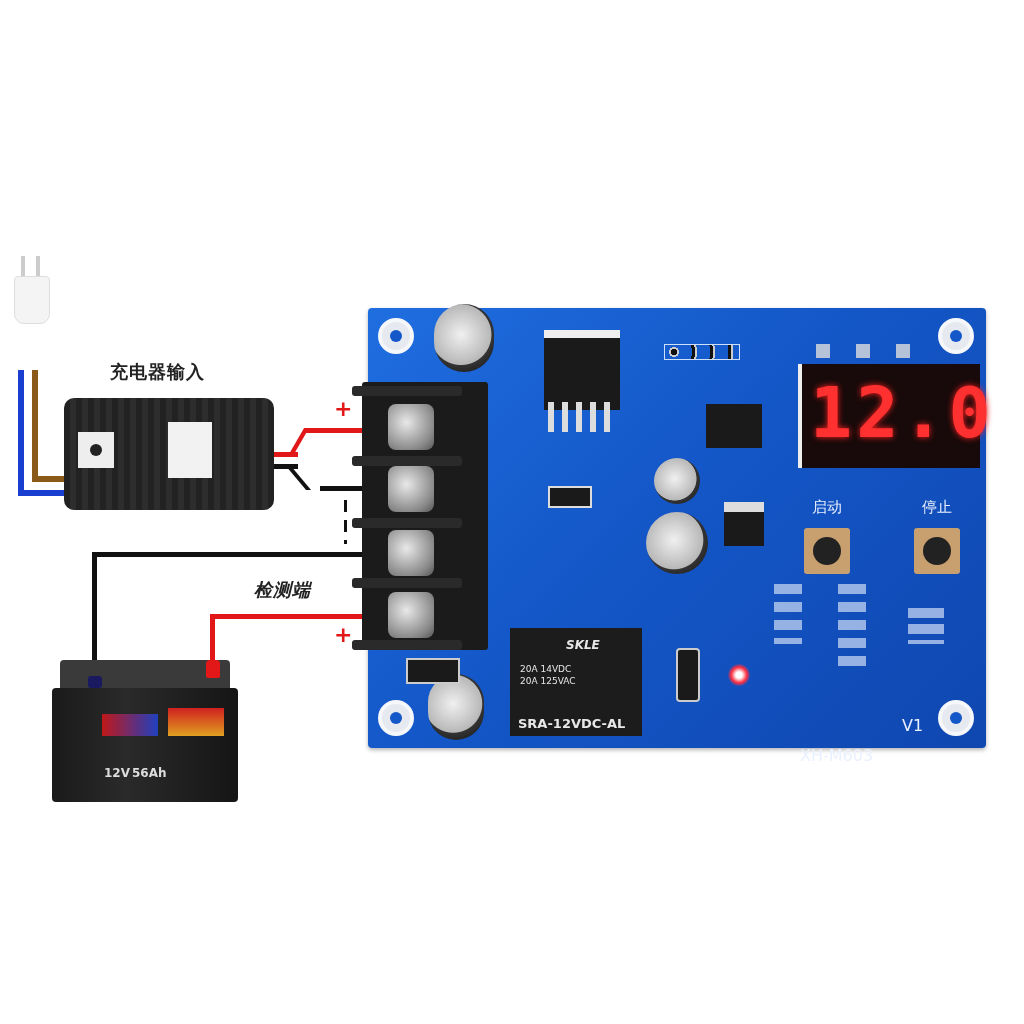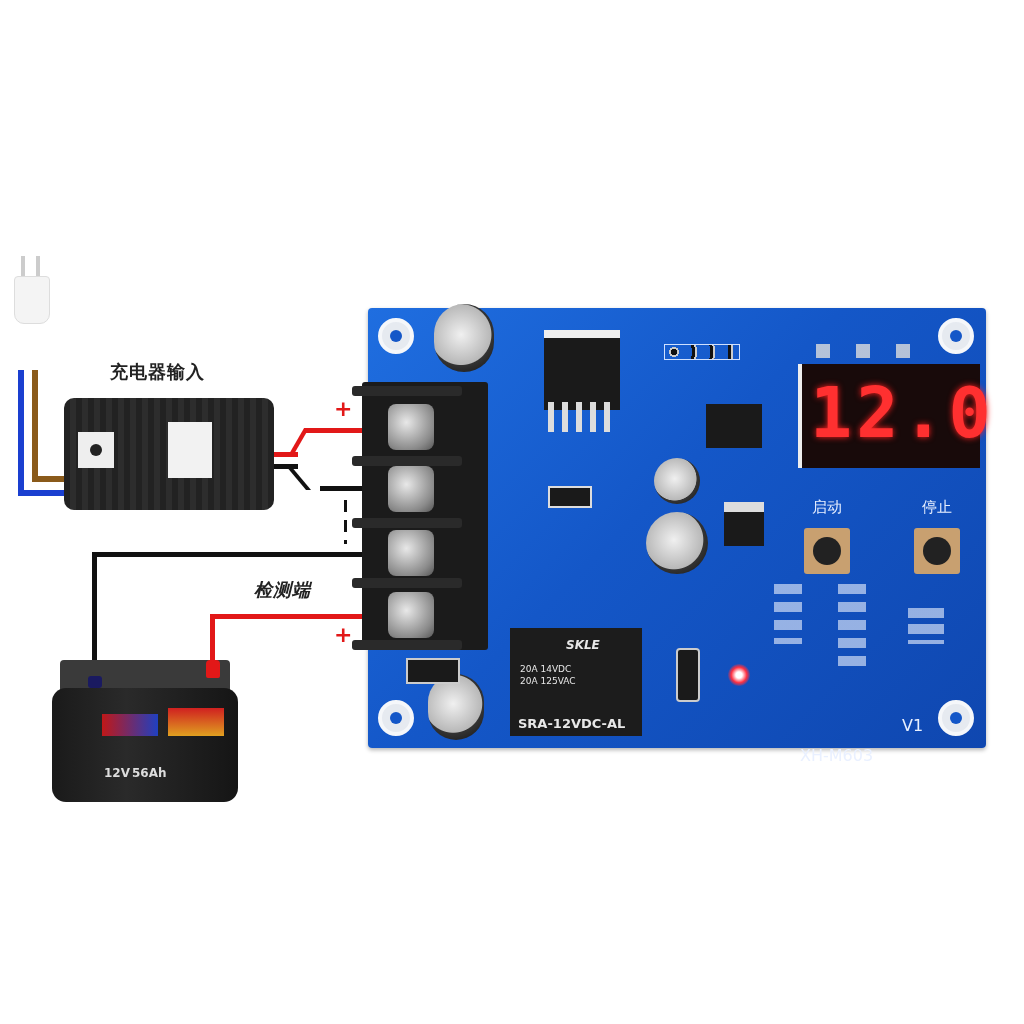--- a/index.html
+++ b/index.html
@@ -61,21 +61,21 @@
 <div class="abs wire-blk" style="left:92px;top:552px;width:303px;height:5px;"></div>
 <div class="abs wire-blk" style="left:92px;top:552px;width:5px;height:118px;"></div>
 <div class="abs wire-red" style="left:210px;top:614px;width:185px;height:5px;"></div>
 <div class="abs wire-red" style="left:210px;top:614px;width:5px;height:50px;"></div>
 <div class="abs" style="left:334px;top:622px;color:#e21818;font-size:22px;font-weight:bold;">+</div>
 
 <div class="abs" style="left:52px;top:660px;width:186px;height:142px;">
   <div class="abs" style="left:8px;top:0;width:170px;height:30px;background:#3a3a3a;border-radius:4px 4px 0 0;"></div>
   <div class="abs" style="left:36px;top:16px;width:14px;height:12px;background:#1a1a60;border-radius:3px;"></div>
   <div class="abs" style="left:154px;top:0;width:14px;height:18px;background:#e21818;border-radius:4px 4px 2px 2px;"></div>
-  <div class="abs" style="left:0;top:28px;width:186px;height:114px;background:linear-gradient(90deg,#1a1a1a,#2a2a2a 40%,#151515);border-radius:14px;">
+  <div class="abs" style="left:0;top:28px;width:186px;height:114px;background:linear-gradient(90deg,#1a1a1a,#2a2a2a 40%,#151515);border-radius:4px;">
     <div class="abs" style="left:50px;top:26px;width:56px;height:22px;background:linear-gradient(90deg,#c01818,#2040c0);"></div>
     <div class="abs" style="left:116px;top:20px;width:56px;height:28px;background:linear-gradient(180deg,#d02020,#e0a020);"></div>
     <div class="abs" style="left:52px;top:78px;color:#ddd;font-size:12px;font-weight:bold;">12V</div>
     <div class="abs" style="left:80px;top:78px;color:#ddd;font-size:12px;font-weight:bold;">56Ah</div>
   </div>
 </div>
 
 <div class="abs pcb">
   <div class="abs hole" style="left:10px;top:10px;"></div>
   <div class="abs hole" style="left:570px;top:10px;"></div>

